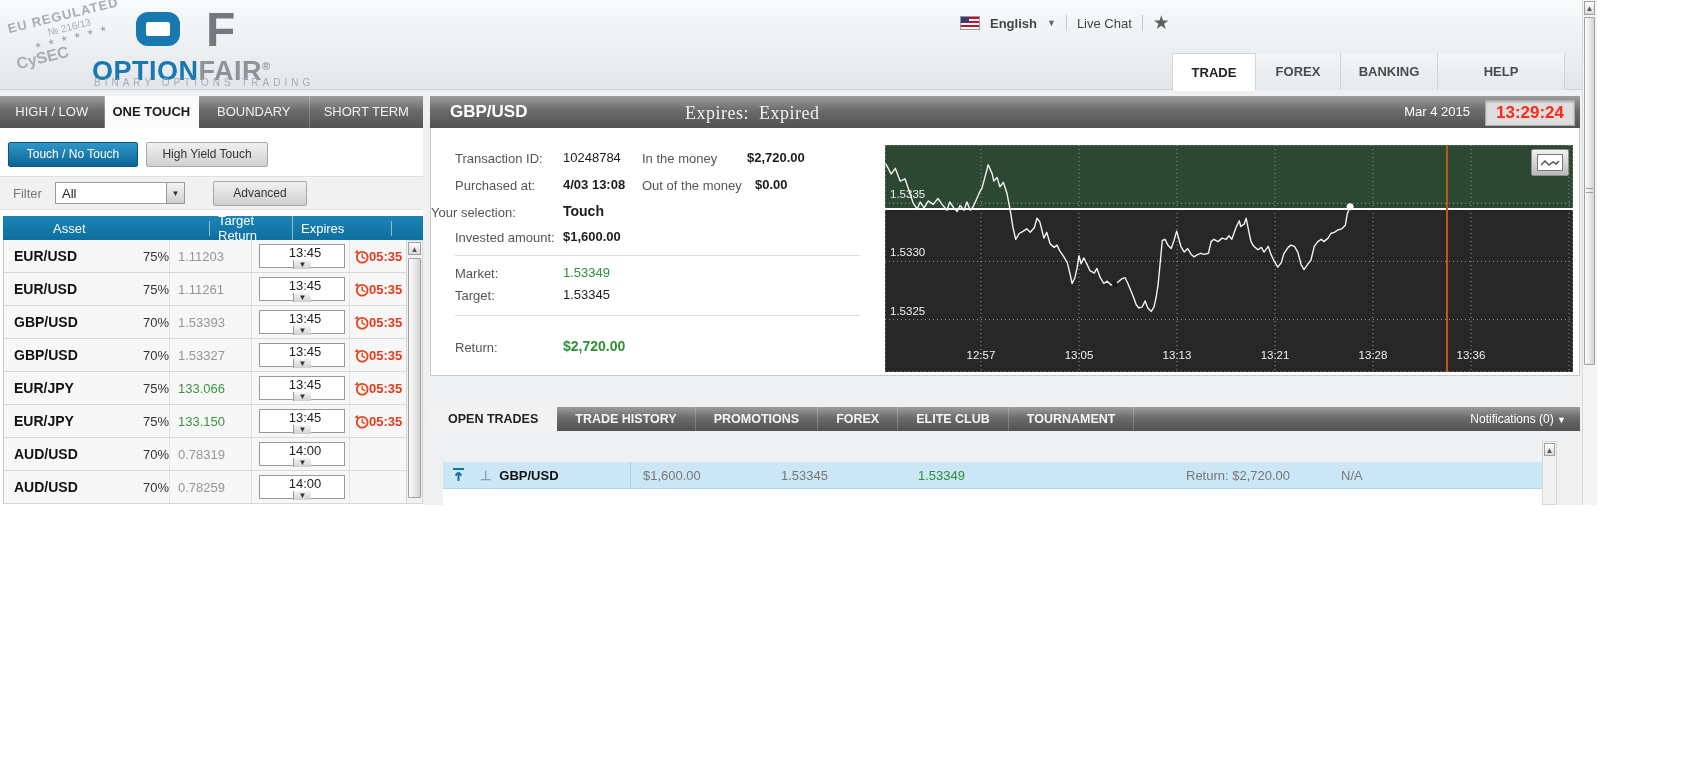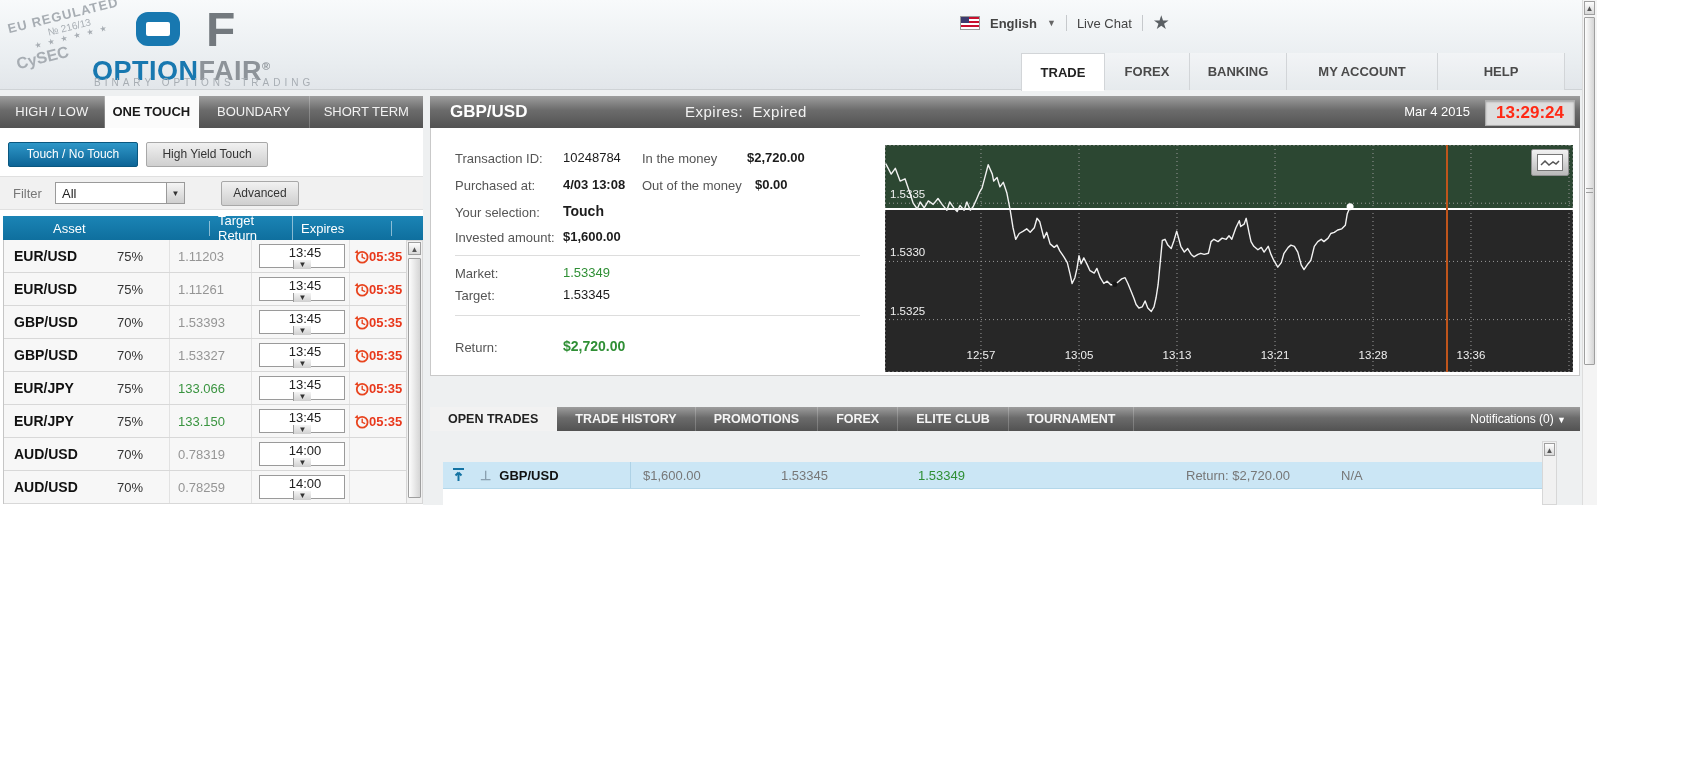--- a/index.html
+++ b/index.html
@@ -45,38 +45,38 @@
   .selbox{position:relative;background:#fff;border:1px solid #9a9a9a;height:22px;display:flex;align-items:center;cursor:pointer;}
   .selbox .selval{flex:1;padding-left:6px;font-size:13px;color:#222;}
   .selbox .selbtn{width:17px;height:100%;background:linear-gradient(#f5f5f5,#cfcfcf);border-left:1px solid #9a9a9a;font-size:8px;color:#333;display:flex;align-items:center;justify-content:center;}
   #atable-hdr{left:3px;top:216px;width:420px;height:24px;background:linear-gradient(#1b84b5,#0f6f9e);color:#fff;font-size:13px;display:flex;align-items:center;}
   #atable-hdr span{display:block;}
   .ah-asset{width:167px;padding-left:10px;border-right:1px solid rgba(255,255,255,.5);box-sizing:border-box;margin-left:40px;}
   .ah-target{width:83px;padding-left:8px;border-right:1px solid rgba(255,255,255,.5);box-sizing:border-box;}
   .ah-exp{width:99px;padding-left:8px;border-right:1px solid rgba(255,255,255,.5);box-sizing:border-box;}
   #atable-body{left:3px;top:240px;width:403px;border-left:1px solid #c6c6c6;}
   .arow{position:relative;height:32px;background:#f7f7f7;border-bottom:1px solid #d8d8d8;display:flex;align-items:center;}
-  .arow .c-pair{width:166px;display:flex;justify-content:space-between;align-items:center;padding:0 26px 0 10px;box-sizing:border-box;border-right:1px solid #e2e2e2;height:100%;}
+  .arow .c-pair{width:166px;display:flex;justify-content:space-between;align-items:center;padding:0 0 0 10px;box-sizing:border-box;border-right:1px solid #e2e2e2;height:100%;}
   .arow .pair{font-weight:bold;font-size:14px;color:#111;}
   .arow .pct{font-size:13px;color:#333;}
   .arow .c-price{width:82px;padding-left:8px;font-size:13px;color:#959595;border-right:1px solid #e2e2e2;height:100%;display:flex;align-items:center;box-sizing:border-box;}
   .arow .c-price.green{color:#3a9440;}
   .arow .c-exp{width:98px;border-right:1px solid #e2e2e2;height:100%;display:flex;align-items:center;box-sizing:border-box;padding-left:7px;}
   .arow .c-exp .selbox{width:84px;flex-direction:column;}
   .arow .c-cd{display:flex;align-items:flex-start;gap:0;padding-left:4px;}
   .cdtxt{color:#e8381c;font-weight:bold;font-size:13px;}
   
   .sb-track{background:#f1f1f1;border:1px solid #d7d7d7;}
   .sb-btn{background:linear-gradient(#fdfdfd,#d9d9d9);border:1px solid #9f9f9f;color:#555;font-size:8px;text-align:center;line-height:13px;cursor:pointer;}
   .sb-thumb{background:linear-gradient(90deg,#fdfdfd,#d5d5d5);border:1px solid #9f9f9f;border-radius:1px;cursor:pointer;}
 
   
   #gbar{left:430px;top:96px;width:1150px;height:32px;color:#fff;}
   #gbar .title{position:absolute;left:20px;top:6px;font-size:17px;font-weight:bold;}
-  #gbar .exp{position:absolute;left:255px;top:7px;font-family:Liberation Sans, sans-serif;font-size:15px;color:#f2f2f2;letter-spacing:.5px;}
+  #gbar .exp{position:absolute;left:255px;top:7px;font-family:Liberation Serif, serif;font-size:18px;color:#f2f2f2;letter-spacing:.5px;}
   #gbar .date{position:absolute;right:110px;top:8px;font-size:13px;color:#fff;}
   #clockbox{position:absolute;right:5px;top:4px;width:88px;height:24px;background:#dedede;border:1px solid #adadad;box-shadow:inset 0 1px 2px rgba(0,0,0,.25);text-align:center;line-height:24px;font-size:17px;font-weight:bold;color:#ff2915;}
   #mpanel{left:430px;top:128px;width:1150px;height:248px;background:#fff;border:1px solid #c9c9c9;border-top:none;}
   .dl{position:absolute;font-size:13px;color:#555;}
   .dv{position:absolute;font-size:13px;color:#1c1c1c;}
   .dv.bold{font-weight:bold;}
   .dv.green{color:#2f8f35;}
   .dv.green.bold{font-weight:bold;font-size:14px;}
   .hsep{position:absolute;height:1px;background:#ddd;}
 
@@ -132,21 +132,20 @@
       <span class="vdiv"></span>
       <span>Live Chat</span>
       <span class="vdiv"></span>
       <span class="star">★</span>
     </div>
 
     <div class="abs" id="nav">
       <div class="navtab active" style="width:82px;">TRADE</div>
       <div class="navtab" style="width:84px;">FOREX</div>
       <div class="navtab" style="width:96px;">BANKING</div>
-      <div class="navtab" style="width:150px;">MY ACCOUNT</div>
       <div class="navtab last" style="width:126px;">HELP</div>
     </div>
   </div>
 
   <div class="abs" id="lpanel-bg"></div>
   <div class="abs" id="subbtns">
     <div class="abs bluebtn" style="left:8px;top:2px;width:130px;">Touch / No Touch</div>
     <div class="abs graybtn" style="left:146px;top:2px;width:122px;">High Yield Touch</div>
   </div>
   <div class="abs darkbar" id="ltabs">
@@ -154,21 +153,21 @@
     <div class="dtab active" style="width:94px;">ONE TOUCH</div>
     <div class="dtab" style="width:110px;">BOUNDARY</div>
     <div class="dtab" style="width:114px;border-right:none;">SHORT TERM</div>
   </div>
   <div class="abs" id="filterbar">
     <span class="lbl">Filter</span>
     <div class="selbox abs" style="left:55px;top:5px;width:130px;">
       <span class="selval">All</span>
       <span class="selbtn">▼</span>
     </div>
-    <div class="abs graybtn" style="left:213px;top:4px;width:78px;margin-left:8px;">Advanced</div>
+    <div class="abs graybtn" style="left:213px;top:4px;width:94px;">Advanced</div>
   </div>
 
   <div class="abs" id="atable-hdr">
     <span class="ah-asset">Asset</span>
     <span class="ah-target">Target Return</span>
     <span class="ah-exp">Expires</span>
   </div>
   <div class="abs" id="atable-body">
       <div class="arow">
       <div class="c-pair">
@@ -350,21 +349,21 @@
     <span class="exp"><span>Expires:</span>&nbsp; <span>Expired</span></span>
     <span class="date">Mar 4 2015</span>
     <span id="clockbox">13:29:24</span>
   </div>
   <div class="abs" id="mpanel"></div>
 
   <span class="dl abs" style="left:455px;top:151px;">Transaction ID:</span>
   <span class="dv abs" style="left:563px;top:150px;">10248784</span>
   <span class="dl abs" style="left:455px;top:178px;">Purchased at:</span>
   <span class="dv bold abs" style="left:563px;top:177px;">4/03 13:08</span>
-  <span class="dl abs" style="left:455px;top:205px;">Your selection:</span>
+  <span class="dl abs" style="left:431px;top:205px;">Your selection:</span>
   <span class="dv bold abs" style="left:563px;top:203px;font-size:14px;">Touch</span>
   <span class="dl abs" style="left:455px;top:230px;">Invested amount:</span>
   <span class="dv bold abs" style="left:563px;top:229px;">$1,600.00</span>
 
   <span class="dl abs" style="left:642px;top:151px;">In the money</span>
   <span class="dv bold abs" style="left:747px;top:150px;">$2,720.00</span>
   <span class="dl abs" style="left:642px;top:178px;">Out of the money</span>
   <span class="dv bold abs" style="left:755px;top:177px;">$0.00</span>
 
   <div class="hsep abs" style="left:455px;top:255px;width:405px;"></div>

